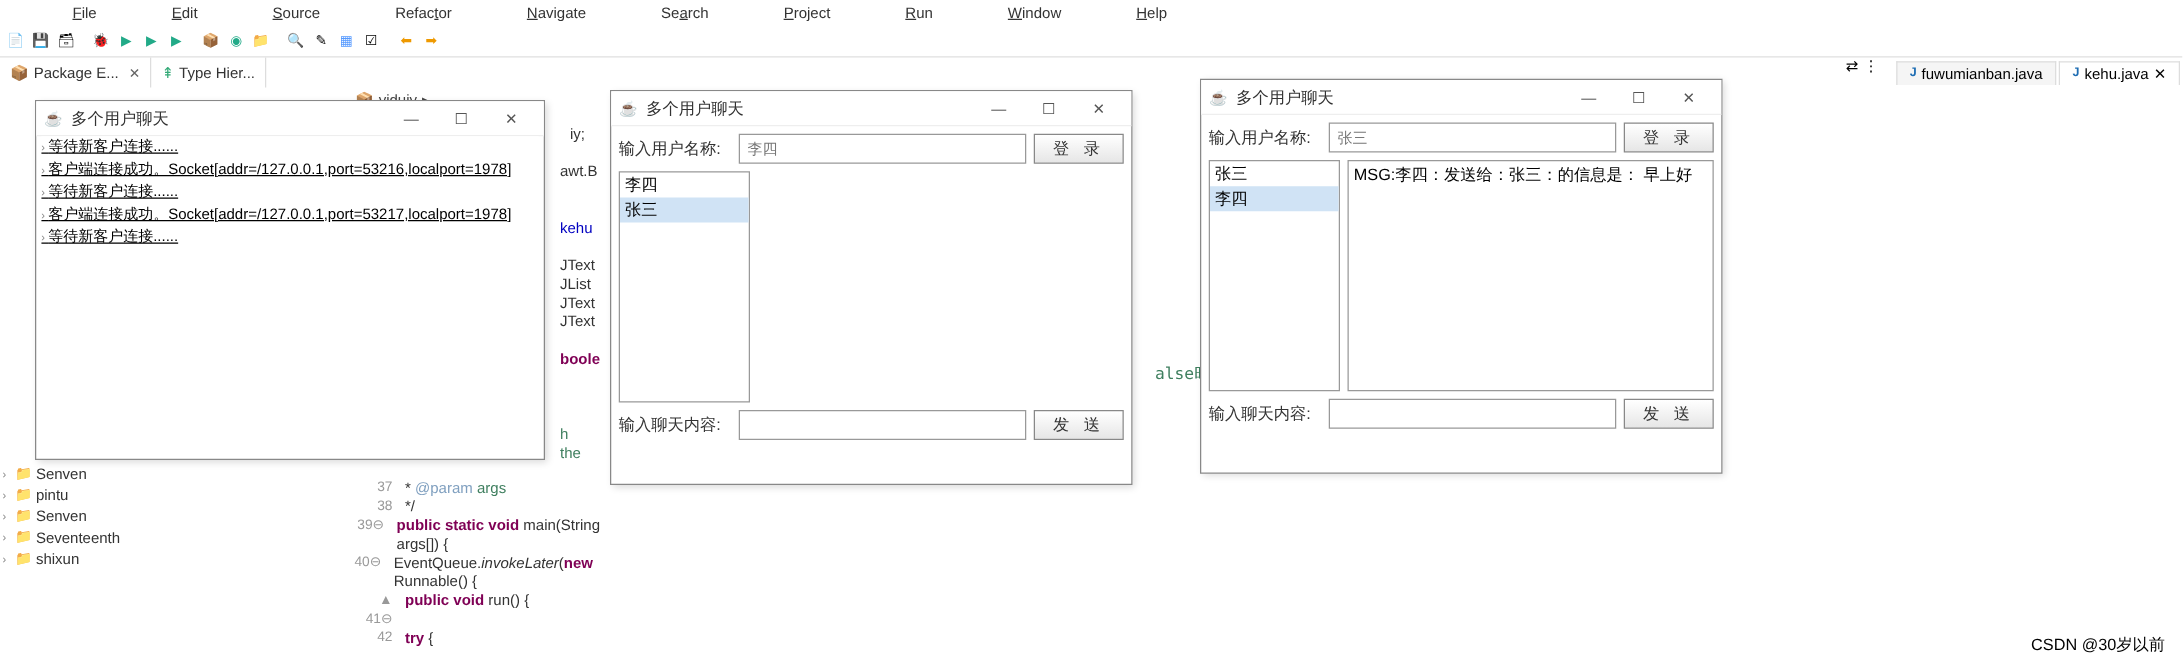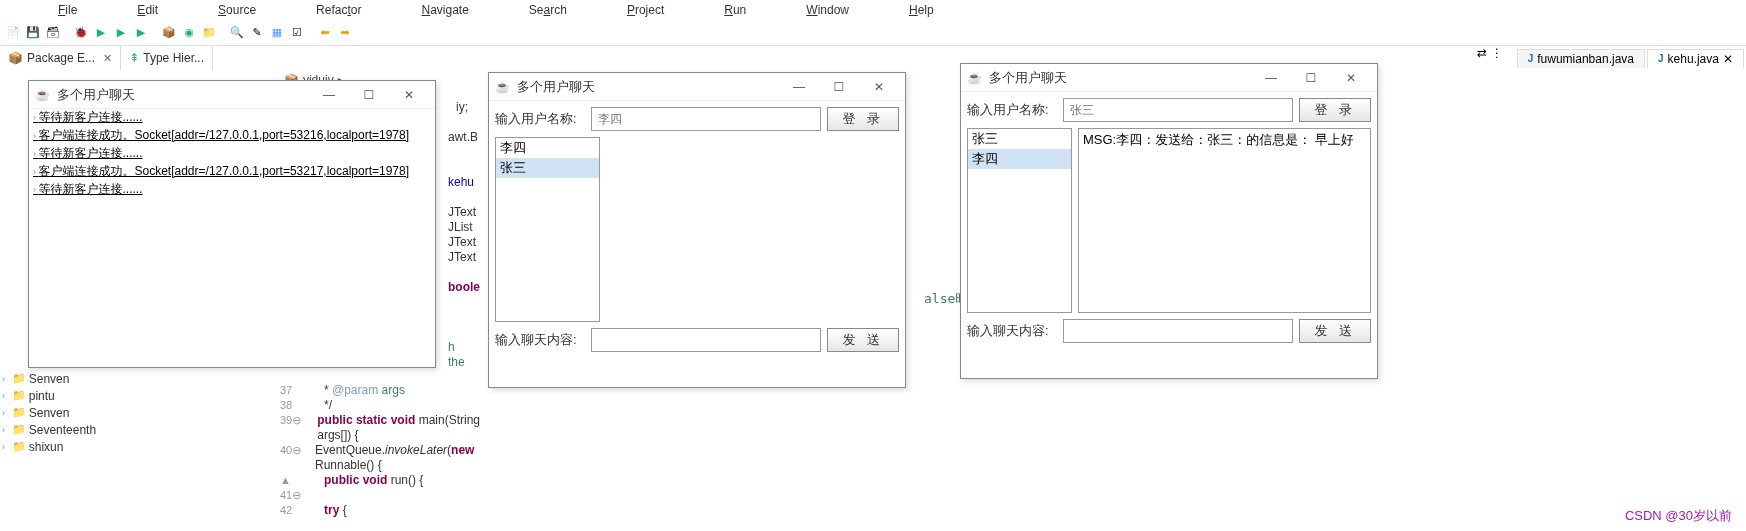--- a/index.html
+++ b/index.html
@@ -29,21 +29,21 @@
 .tree-row { display: flex; align-items: center; height: 17px; padding-left: 2px; color: #333; }
 .tree-row .chev { width: 10px; color: #888; font-size: 9px; }
 .tree-row .pkg { color: #c77d1a; margin-right: 3px; font-size: 11px; }
 
 
 .editor { position: absolute; left: 280px; top: 70px; right: 0; height: 450px; color: #333; }
 .bc { height: 20px; display: flex; align-items: center; padding-left: 4px; color: #444; gap: 4px; }
 .bc .pkg { color: #c77d1a; }
 .code { position: absolute; top: 20px; left: 0; font-family: Consolas, monospace; font-size: 13px; line-height: 15px; }
 .code-line { display: flex; }
-.gutter { width: 44px; padding-right: 10px; color: #999; font-size: 11px; }
+.gutter { width: 44px; text-align: right; padding-right: 10px; color: #999; font-size: 11px; }
 .kw { color: #7f0055; font-weight: bold; }
 .st { font-style: italic; }
 .cm { color: #3f7f5f; }
 .tag { color: #7f9fbf; font-weight: normal; }
 
 
 .swing { position: absolute; background: #fff; border: 1px solid #888; box-shadow: 2px 2px 6px rgba(0,0,0,0.15); }
 .swing-title { height: 28px; display: flex; align-items: center; padding: 0 6px; background: #fff; border-bottom: 1px solid #eee; }
 .swing-title .java-icon { width: 16px; height: 16px; margin-right: 6px; display:inline-flex; align-items:center; justify-content:center; }
 .swing-title .ttl { flex: 1; font-size: 13px; color: #333; }
@@ -54,21 +54,21 @@
 .inp { flex: 1; height: 24px; border: 1px solid #999; padding: 0 6px; color: #777; background: #fff; }
 .btn { height: 24px; padding: 0 14px; border: 1px solid #888; background: linear-gradient(#fff,#e6e6e6); color: #333; font-size: 13px; letter-spacing: 4px; }
 .mid { display: flex; gap: 6px; }
 .listbox { width: 110px; height: 185px; border: 1px solid #999; background: #fff; overflow: hidden; }
 .listbox.sm { width: 105px; }
 .listbox div { padding: 1px 4px; font-size: 13px; }
 .listbox .sel { background: #d0e3f5; }
 .msgbox { flex: 1; height: 185px; border: 1px solid #999; background: #fff; padding: 2px 4px; font-size: 13px; overflow: hidden; }
 .server-log { position: absolute; inset: 28px 4px 4px 4px; background: #fff; font-size: 12px; line-height: 17px; overflow: hidden; }
 .server-log div { white-space: nowrap; text-decoration: underline; }
-.watermark { position: absolute; right: 14px; bottom: 6px; color: #a21caf; font-size: 13px; }
+.watermark { position: absolute; right: 14px; bottom: 6px; color: #000000; font-size: 13px; }
 .false-text { position: absolute; left: 924px; top: 290px; color: #3f7f5f; font-family: Consolas, monospace; font-size: 13px; }
 .view-icons { margin-left: auto; display: flex; gap: 4px; padding-right: 6px; }
 </style>
 </head>
 <body>
 
 <div class="menubar">
   <span><u>F</u>ile</span>
   <span><u>E</u>dit</span>
   <span><u>S</u>ource</span>

